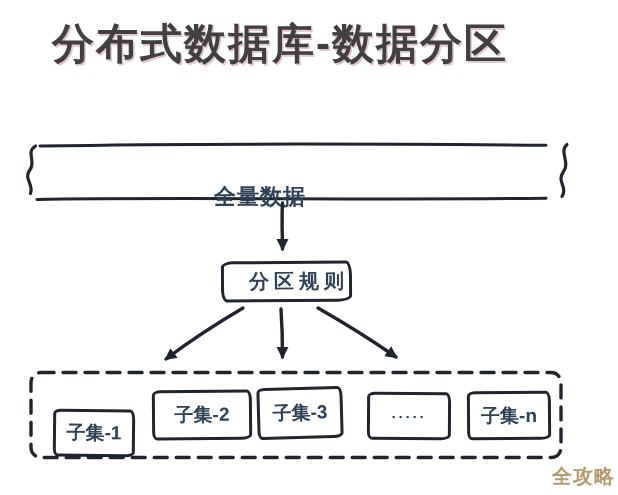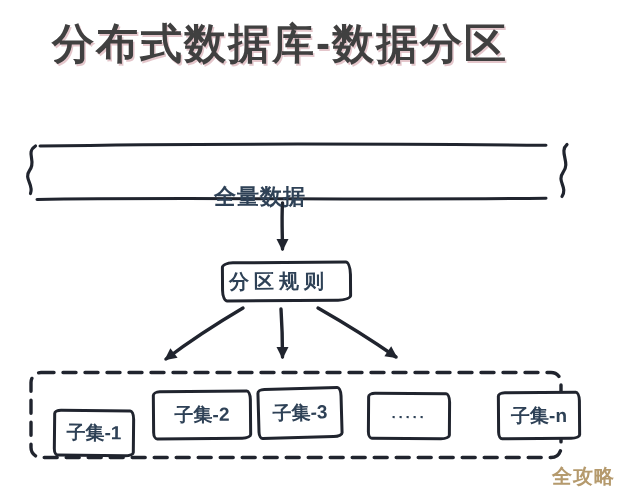--- a/index.html
+++ b/index.html
@@ -43,21 +43,21 @@
     white-space: nowrap;
     margin-top: 24px;
   }
   .rule-box {
     position: absolute;
     left: 221px; top: 261px;
     width: 131px; height: 41px;
     border: 3px solid #20242e;
     border-radius: 12px 6px 14px 6px / 6px 14px 6px 12px;
     transform: rotate(-0.4deg);
-    display: flex; align-items: center; justify-content: flex-start;
+    display: flex; align-items: center; justify-content: flex-end;
     background: #ffffff;
   }
   .rule-box .lbl {
     font-size: 20px;
     font-weight: 600;
     letter-spacing: 5px;
     padding-left: 5px; 
     white-space: nowrap;
   }
   .subset-box {
@@ -68,21 +68,21 @@
     background: #ffffff;
     font-size: 19px;
     font-weight: 600;
     white-space: nowrap;
   }
   .subset-1 { left: 53px;  top: 409px; width: 82px; height: 48px; transform: rotate(0.6deg); }
   .subset-2 { left: 152px; top: 390px; width: 100px; height: 50px; transform: rotate(-0.5deg); }
   .subset-3 { left: 257px; top: 387px; width: 86px; height: 52px; transform: rotate(-1.6deg); }
   .subset-dots { left: 367px; top: 392px; width: 84px; height: 48px; transform: rotate(0.4deg);
                  font-size: 15px; font-weight: 800; letter-spacing: 2px; }
-  .subset-n { left: 467px; top: 391px; width: 84px; height: 49px; transform: rotate(-0.4deg); margin-left: 30px; }
+  .subset-n { left: 467px; top: 391px; width: 84px; height: 49px; transform: rotate(-0.4deg); }
   .watermark {
     position: absolute;
     right: 3px; top: 463px;
     font-size: 20px;
     font-weight: 800;
     letter-spacing: 1px;
     color: #b59a6d;
     white-space: nowrap;
   }
 </style>

